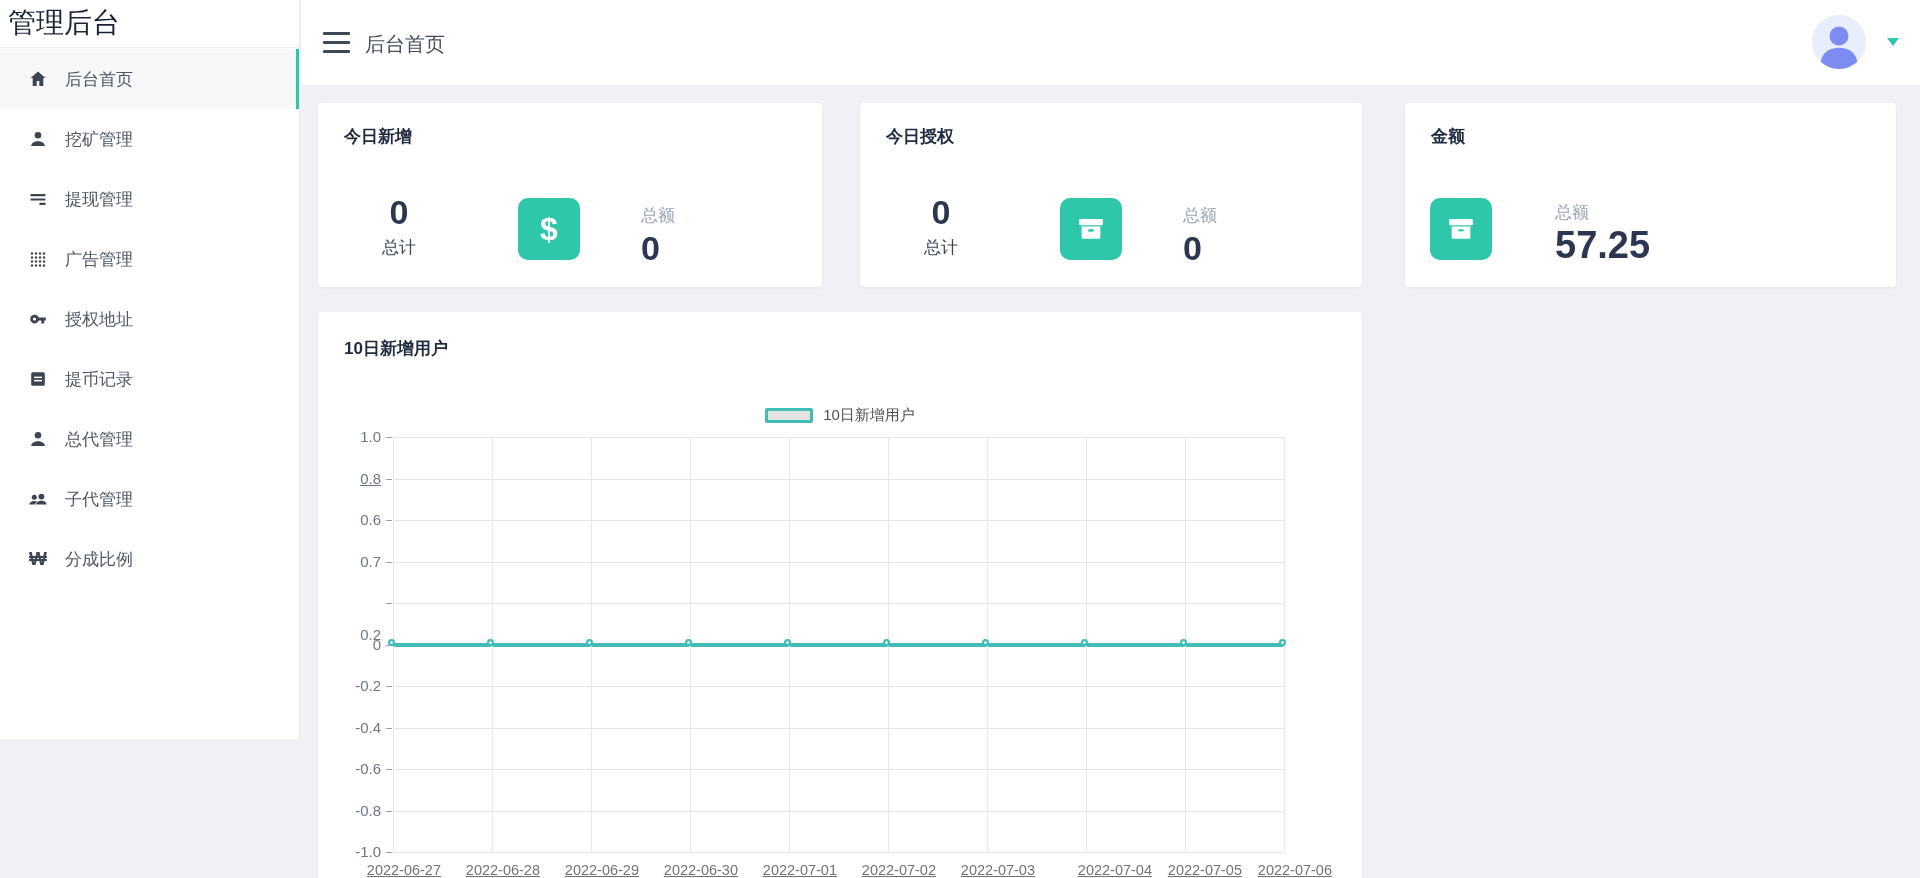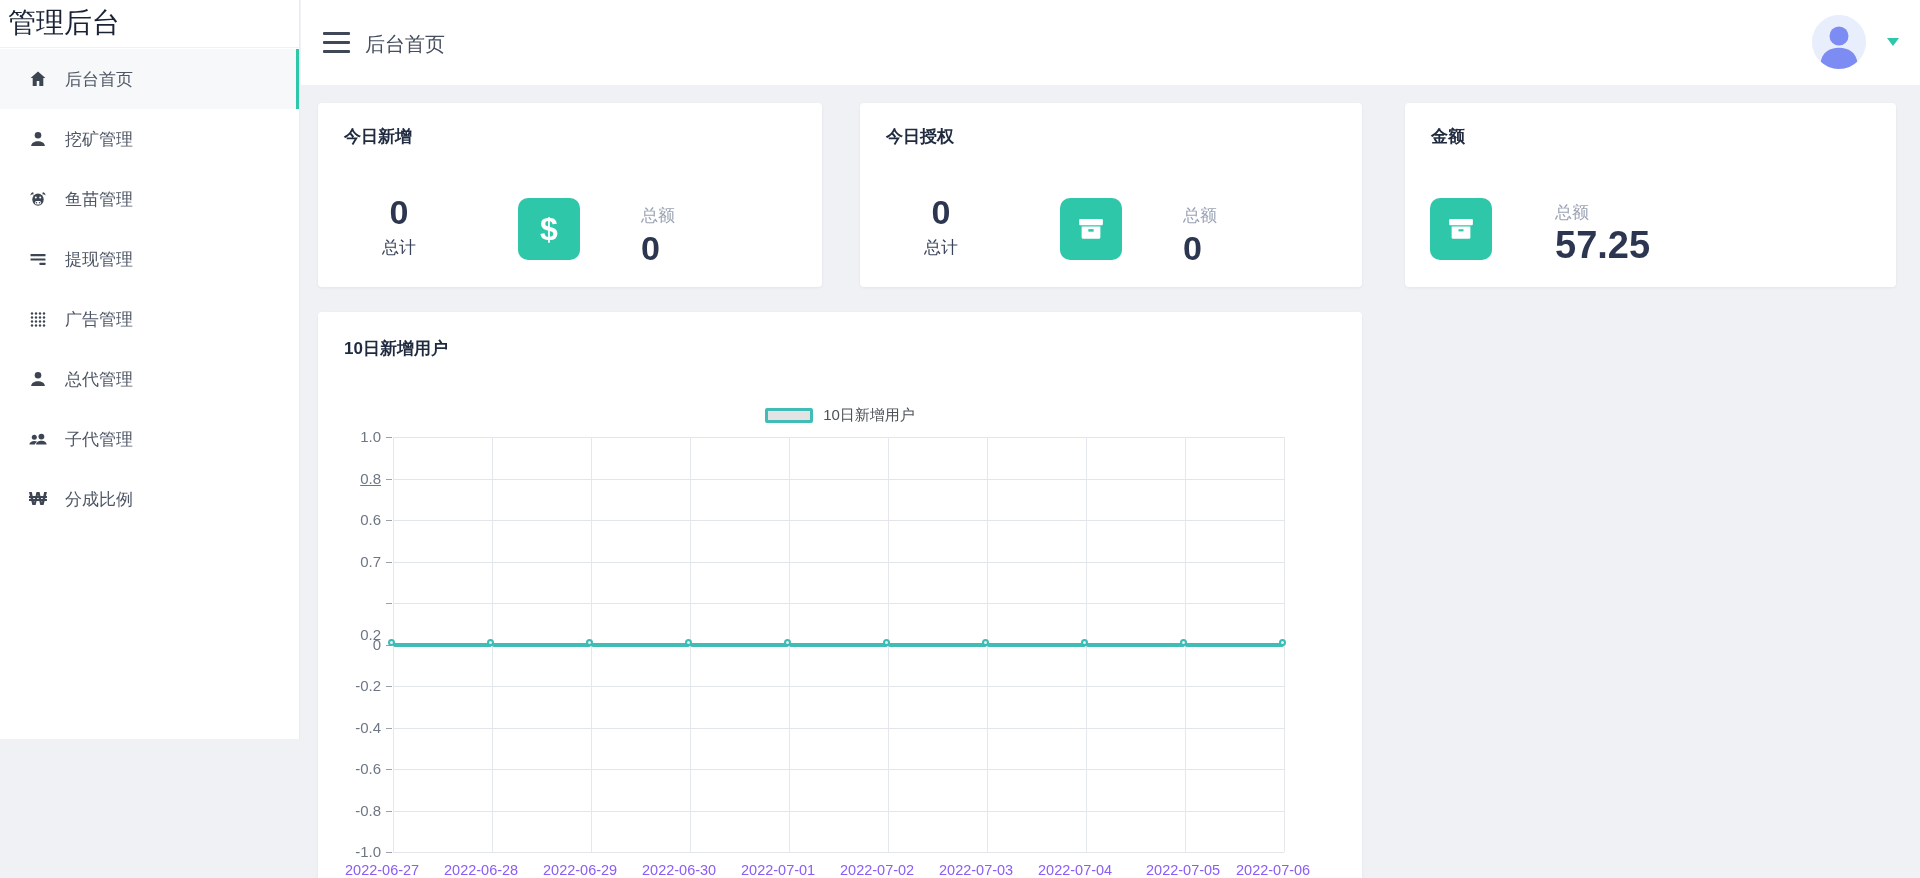--- a/index.html
+++ b/index.html
@@ -54,21 +54,21 @@
   .chart-card { left:318px; top:312px; width:1044px; height:600px; }
   .chart-title { position:absolute; left:26px; top:25px; font-size:17px; font-weight:700; color:#1f2a3e; }
   .legend { position:absolute; top:94px; left:0; right:0; display:flex; justify-content:center; align-items:center; gap:10px; cursor:pointer; }
   .legend-marker { width:48px; height:15px; background:#e3e3e3; border:3px solid #41bdb6; border-radius:2px; }
   .legend-label { font-size:15px; color:#4c5158; }
   .plot { position:absolute; left:75px; top:125px; width:891px; height:415px; }
   .hgrid { position:absolute; left:0; width:891px; height:1px; background:#e2e5ea; }
   .vgrid { position:absolute; top:0; width:1px; height:415px; background:#e4e7ec; }
   .ytick { position:absolute; width:6px; height:1px; left:-7px; background:#9aa0ab; }
   .ylabel { position:absolute; left:-60px; width:48px; text-align:right; font-size:15px; color:#6e7684; }
-  .xlabel { position:absolute; width:96px; text-align:left; font-size:14.5px; color:#8b5cf6; }
+  .xlabel { position:absolute; width:96px; text-align:right; font-size:14.5px; color:#737373;text-decoration:underline; }
   .line-seg { position:absolute; height:4px; background:#41bdb6; transform-origin:0 50%; border-radius:2px; }
   .point { position:absolute; width:7px; height:7px; border:2px solid #3cbcb6; border-radius:50%; background:#e9ebee; }
 </style>
 </head>
 <body>
 
 <div class="screen">
 
   <aside class="sidebar">
     <div class="brand">管理后台</div>
@@ -82,35 +82,20 @@
           <span class="menu-label">后台首页</span>
         </div>
         <div class="menu-item">
           <span class="menu-icon">
             <svg viewBox="0 0 20 20" fill="currentColor">
               <circle cx="10" cy="6.2" r="3.3"></circle>
               <path d="M3.2 16.9c0-3.1 3.4-4.7 6.8-4.7s6.8 1.6 6.8 4.7z"></path>
             </svg>
           </span>
           <span class="menu-label">挖矿管理</span>
-        </div>
-        <div class="menu-item">
-          <span class="menu-icon">
-            <svg viewBox="0 0 20 20" fill="currentColor">
-              <path d="M5.2 3.2C3.6 3.4 2.4 4.7 2.5 6.4c.9-.8 2-1.2 3.2-1z"></path>
-              <path d="M14.8 3.2c1.6.2 2.8 1.5 2.7 3.2-.9-.8-2-1.2-3.2-1z"></path>
-              <ellipse cx="10" cy="10.6" rx="5.7" ry="6.1"></ellipse>
-              <circle cx="7.8" cy="8.6" r="1" fill="#fff"></circle>
-              <circle cx="12.2" cy="8.6" r="1" fill="#fff"></circle>
-              <rect x="6.8" y="12" width="6.4" height="3.4" rx="1.7" fill="#fff"></rect>
-              <circle cx="8.4" cy="13.7" r=".8" fill="currentColor"></circle>
-              <circle cx="11.6" cy="13.7" r=".8" fill="currentColor"></circle>
-            </svg>
-          </span>
-          <span class="menu-label">鱼苗管理</span>
         </div>
         <div class="menu-item">
           <span class="menu-icon">
             <svg viewBox="0 0 20 20" fill="currentColor">
               <rect x="2.5" y="5" width="15" height="2.2" rx=".5"></rect>
               <rect x="2.5" y="9.4" width="15" height="2.2" rx=".5"></rect>
               <rect x="11.5" y="13.8" width="6" height="2.2" rx=".5"></rect>
             </svg>
           </span>
           <span class="menu-label">提现管理</span>
@@ -132,20 +117,38 @@
                 <circle cx="12" cy="12.5" r="1.2"></circle>
                 <circle cx="16" cy="12.5" r="1.2"></circle>
                 <circle cx="4" cy="16.5" r="1.2"></circle>
                 <circle cx="8" cy="16.5" r="1.2"></circle>
                 <circle cx="12" cy="16.5" r="1.2"></circle>
                 <circle cx="16" cy="16.5" r="1.2"></circle>
               </g>
             </svg>
           </span>
           <span class="menu-label">广告管理</span>
+        </div>
+        <div class="menu-item">
+          <span class="menu-icon">
+            <svg viewBox="0 0 20 20" fill="currentColor">
+              <path d="M10.7 8.6a4.4 4.4 0 1 0 0 2.9h2.6v2.9h2.9v-2.9h1.6V8.6zM6.5 11.6a1.6 1.6 0 1 1 0-3.2 1.6 1.6 0 0 1 0 3.2z"></path>
+            </svg>
+          </span>
+          <span class="menu-label">授权地址</span>
+        </div>
+        <div class="menu-item">
+          <span class="menu-icon">
+            <svg viewBox="0 0 20 20" fill="currentColor">
+              <rect x="3.2" y="3.2" width="13.6" height="13.6" rx="1.6"></rect>
+              <rect x="6" y="7.6" width="8" height="1.5" fill="#fff"></rect>
+              <rect x="6" y="10.9" width="8" height="1.5" fill="#fff"></rect>
+            </svg>
+          </span>
+          <span class="menu-label">提币记录</span>
         </div>
         <div class="menu-item">
           <span class="menu-icon">
             <svg viewBox="0 0 20 20" fill="currentColor">
               <circle cx="10" cy="6.2" r="3.3"></circle>
               <path d="M3.2 16.9c0-3.1 3.4-4.7 6.8-4.7s6.8 1.6 6.8 4.7z"></path>
             </svg>
           </span>
           <span class="menu-label">总代管理</span>
         </div>
@@ -283,21 +286,21 @@
         <div class="xlabel" style="left: 150px; top: 425px;">2022-06-29</div>
         <div class="vgrid" style="left: 297px;"></div>
         <div class="xlabel" style="left: 249px; top: 425px;">2022-06-30</div>
         <div class="vgrid" style="left: 396px;"></div>
         <div class="xlabel" style="left: 348px; top: 425px;">2022-07-01</div>
         <div class="vgrid" style="left: 495px;"></div>
         <div class="xlabel" style="left: 447px; top: 425px;">2022-07-02</div>
         <div class="vgrid" style="left: 594px;"></div>
         <div class="xlabel" style="left: 546px; top: 425px;">2022-07-03</div>
         <div class="vgrid" style="left: 693px;"></div>
-        <div class="xlabel" style="left: 645px; top: 425px;">2022-07-04</div>
+        <div class="xlabel" style="left: 663px; top: 425px;">2022-07-04</div>
         <div class="vgrid" style="left: 792px;"></div>
         <div class="xlabel" style="left: 753px; top: 425px;">2022-07-05</div>
         <div class="vgrid" style="left: 891px;"></div>
         <div class="xlabel" style="left: 843px; top: 425px;">2022-07-06</div>
         <div class="line-seg" style="left: 0px; top: 205.5px; width: 99px; transform: rotate(0rad);"></div>
         <div class="line-seg" style="left: 99px; top: 205.5px; width: 99px; transform: rotate(0rad);"></div>
         <div class="line-seg" style="left: 198px; top: 205.5px; width: 99px; transform: rotate(0rad);"></div>
         <div class="line-seg" style="left: 297px; top: 205.5px; width: 99px; transform: rotate(0rad);"></div>
         <div class="line-seg" style="left: 396px; top: 205.5px; width: 99px; transform: rotate(0rad);"></div>
         <div class="line-seg" style="left: 495px; top: 205.5px; width: 99px; transform: rotate(0rad);"></div>

